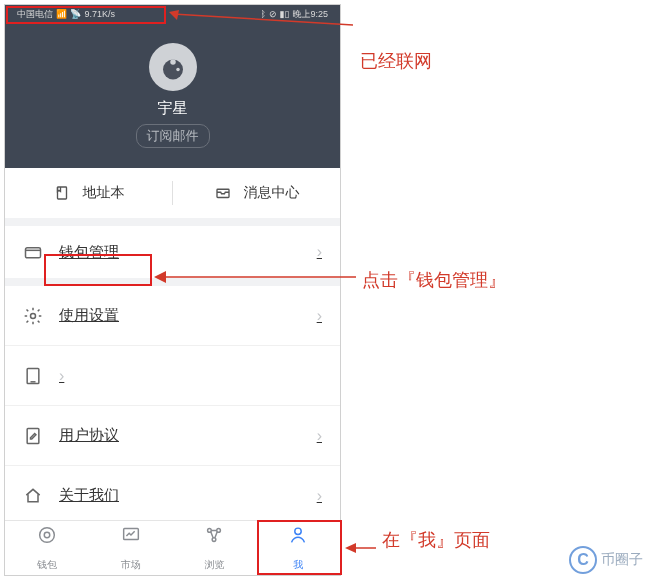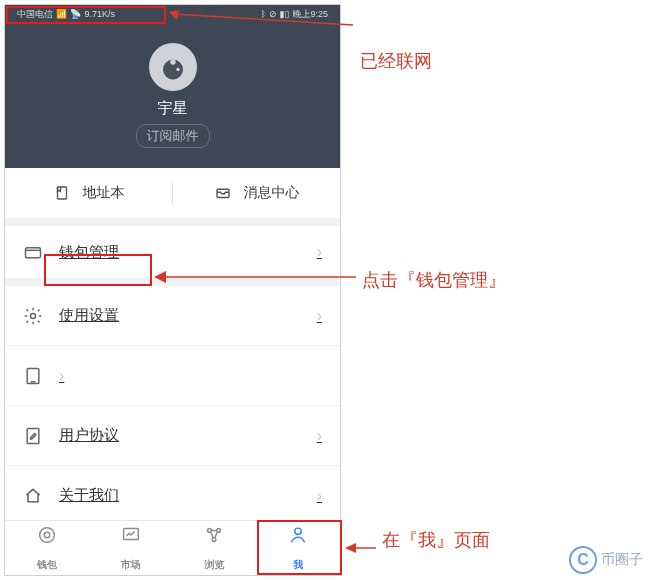--- a/index.html
+++ b/index.html
@@ -104,21 +104,20 @@
     }
     .nav-item {
       flex: 1;
       display: flex;
       flex-direction: column;
       align-items: center;
       justify-content: center;
       gap: 12px;
       font-size: 10px;
       color: #8a8d92;
-      font-weight: bold;
     }
     .nav-item.active { color: #3b82f6; }
     .nav-icon { width: 22px; height: 22px; }
     
     .red-box {
       position: absolute;
       border: 2px solid #e02020;
       pointer-events: none;
     }
     .annotation-line {

